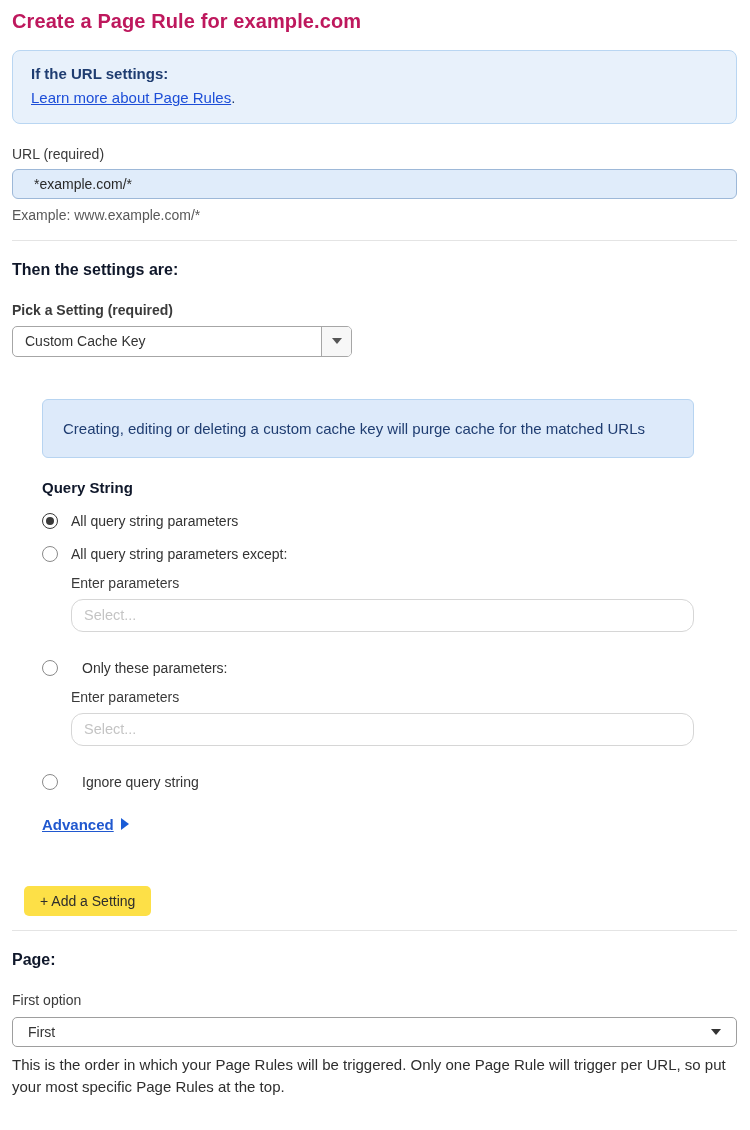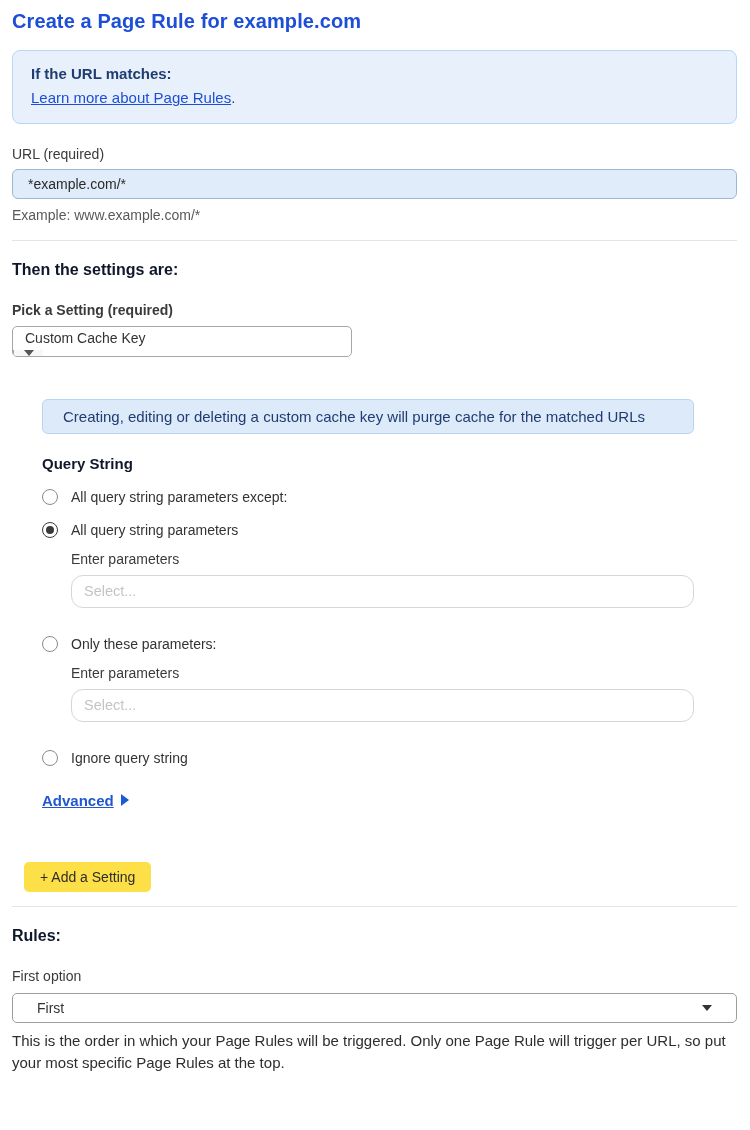--- a/index.html
+++ b/index.html
@@ -10,21 +10,21 @@
     overflow: hidden;
     font-family: "Liberation Sans", sans-serif;
     color: #2e2e2e;
     -webkit-font-smoothing: antialiased;
   }
   .page { padding: 8px 13px 0 12px; }
 
   .page-title {
     font-size: 20px;
     font-weight: 700;
-    color: #1d4ed8;
+    color: #be185d;
     margin: 2px 0 17px;
     letter-spacing: 0.1px;
   }
 
   
   .info-box {
     background: #e8f1fb;
     border: 1px solid #b9d6f2;
     border-radius: 8px;
     padding: 11px 18px 13px;
@@ -41,21 +41,21 @@
   }
 
   .field-label { font-size: 14px; color: #3a3a3a; margin-bottom: 7px; }
 
   .url-input {
     width: 100%;
     height: 30px;
     background: #e0ecfa;
     border: 1px solid #9db8d8;
     border-radius: 6px;
-    padding: 0 15px;
+    padding: 0 21px;
     font-size: 14px;
     color: #2a2a2a;
     font-family: "Liberation Sans", sans-serif;
     outline: none;
   }
   .hint-text { font-size: 14px; color: #595959; margin-top: 8px; }
 
   .divider { border: none; border-top: 1px solid #e4e4e4; margin: 0; }
   .divider-1 { margin-top: 17px; }
 
@@ -72,21 +72,20 @@
     margin-top: 8px;
     width: 340px;
     height: 31px;
     border: 1px solid #a6a6a6;
     border-radius: 5px;
     display: flex;
     align-items: stretch;
     background: #fff;
     cursor: pointer;
     overflow: hidden;
-    flex-direction: column;
   }
   .setting-select .select-value {
     flex: 1;
     display: flex;
     align-items: center;
     padding: 0 12px;
     font-size: 14px;
     color: #333;
   }
   .setting-select .select-caret-box {
@@ -105,21 +104,21 @@
   }
 
   
   .setting-panel { margin: 0 43px 0 30px; }
 
   .notice-banner {
     margin-top: 42px;
     background: #ddeafa;
     border: 1px solid #b7d4f1;
     border-radius: 6px;
-    padding: 8px 20px;
+    padding: 20px 20px;
     font-size: 15px;
     color: #1f3d71;
   }
 
   .qs-heading { font-size: 15px; margin-top: 21px; }
 
   .radio-row {
     display: flex;
     align-items: center;
     margin-top: 17px;
@@ -154,21 +153,21 @@
     height: 33px;
     border: 1px solid #d6d6d6;
     border-radius: 12px;
     padding: 0 12px;
     font-size: 14.5px;
     color: #333;
     font-family: "Liberation Sans", sans-serif;
     outline: none;
   }
   .tag-input::placeholder { color: #c4c4c4; }
-  .gap-lg { margin-top: 28px; }
+  .gap-lg { margin-top: 28px; gap: 11px; }
 
   .advanced-link {
     margin-top: 26px;
     display: inline-flex;
     align-items: center;
     cursor: pointer;
   }
   .advanced-text {
     font-size: 15px;
     font-weight: 700;
@@ -204,21 +203,21 @@
   .order-select-label { margin-top: 23px; margin-bottom: 0; }
 
   .order-select {
     margin-top: 9px;
     width: 100%;
     height: 30px;
     border: 1px solid #9e9e9e;
     border-radius: 5px;
     display: flex;
     align-items: center;
-    padding: 0 24px;
+    padding: 0 15px;
     font-size: 14px;
     color: #333;
     background: #fff;
     cursor: pointer;
   }
   .order-select .order-value { flex: 1; }
   .order-caret {
     width: 0; height: 0;
     border-left: 5px solid transparent;
     border-right: 5px solid transparent;
@@ -233,21 +232,21 @@
   }
 </style>
 </head>
 <body>
 
 <div class="page">
 
   <h1 class="page-title">Create a Page Rule for example.com</h1>
 
   <div class="info-box">
-    <div class="info-heading">If the URL matches:</div>
+    <div class="info-heading">If the URL settings:</div>
     <div>
       <span class="info-link">Learn more about Page Rules</span><span>.</span>
     </div>
   </div>
 
   <div class="field-label">URL (required)</div>
   <input class="url-input" type="text" value="*example.com/*" style="">
   <div class="hint-text">Example: www.example.com/*</div>
 
   <hr class="divider divider-1">
@@ -262,27 +261,27 @@
     </div>
   </div>
 
   <div class="setting-panel">
 
     <div class="notice-banner">Creating, editing or deleting a custom cache key will purge cache for the matched URLs</div>
 
     <div class="section-heading qs-heading">Query String</div>
 
     <div class="radio-row">
+      <span class="radio checked"></span>
+      <span class="radio-label">All query string parameters</span>
+    </div>
+
+    <div class="radio-row">
       <span class="radio"></span>
       <span class="radio-label">All query string parameters except:</span>
-    </div>
-
-    <div class="radio-row">
-      <span class="radio checked"></span>
-      <span class="radio-label">All query string parameters</span>
     </div>
     <div class="sub-field sub-label field-label">Enter parameters</div>
     <input class="tag-input sub-field" type="text" placeholder="Select..." style="">
 
     <div class="radio-row gap-lg">
       <span class="radio"></span>
       <span class="radio-label">Only these parameters:</span>
     </div>
     <div class="sub-field sub-label field-label">Enter parameters</div>
     <input class="tag-input sub-field" type="text" placeholder="Select..." style="">
@@ -296,21 +295,21 @@
       <span class="advanced-text">Advanced</span>
       <span class="caret-right"></span>
     </div>
 
   </div>
 
   <button class="btn btn-gray add-setting-btn">+ Add a Setting</button>
 
   <hr class="divider divider-2">
 
-  <div class="section-heading order-heading">Rules:</div>
+  <div class="section-heading order-heading">Page:</div>
 
   <div class="field-label order-select-label">First option</div>
   <div class="order-select">
     <span class="order-value">First</span>
     <span class="order-caret"></span>
   </div>
 
   <div class="order-help">This is the order in which your Page Rules will be triggered. Only one Page Rule will trigger per URL, so put your most specific Page Rules at the top.</div>
 
   

